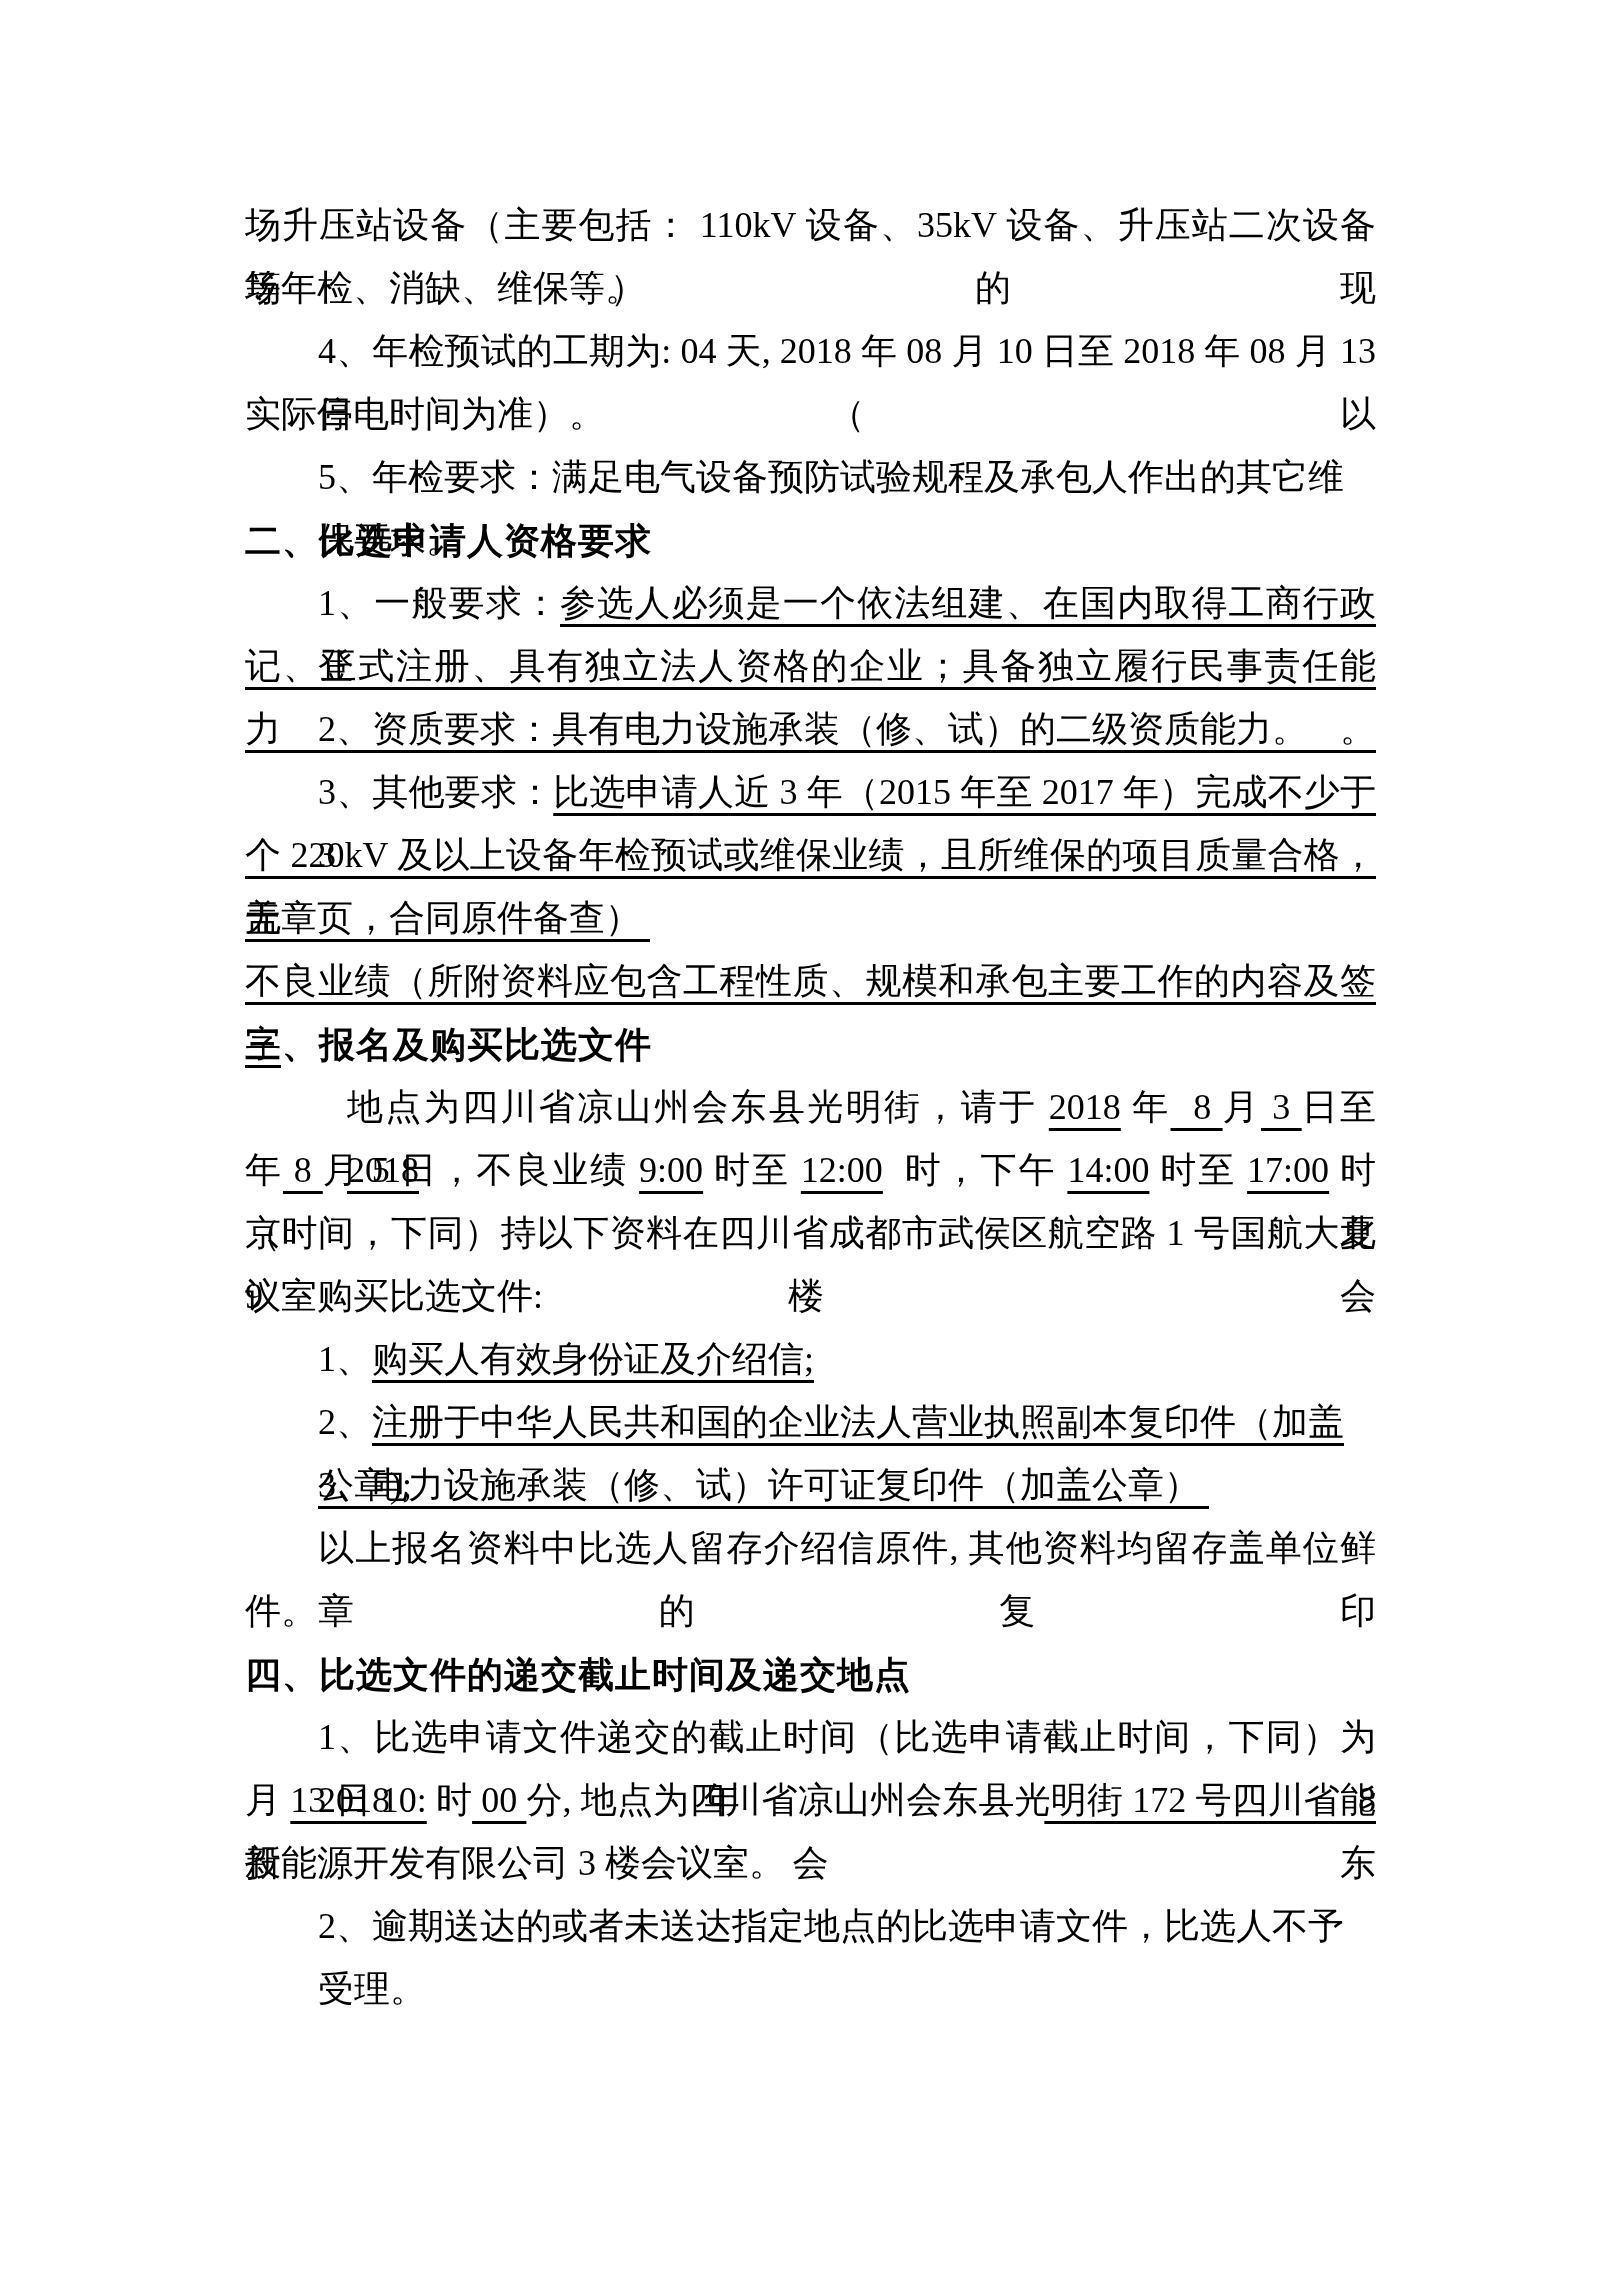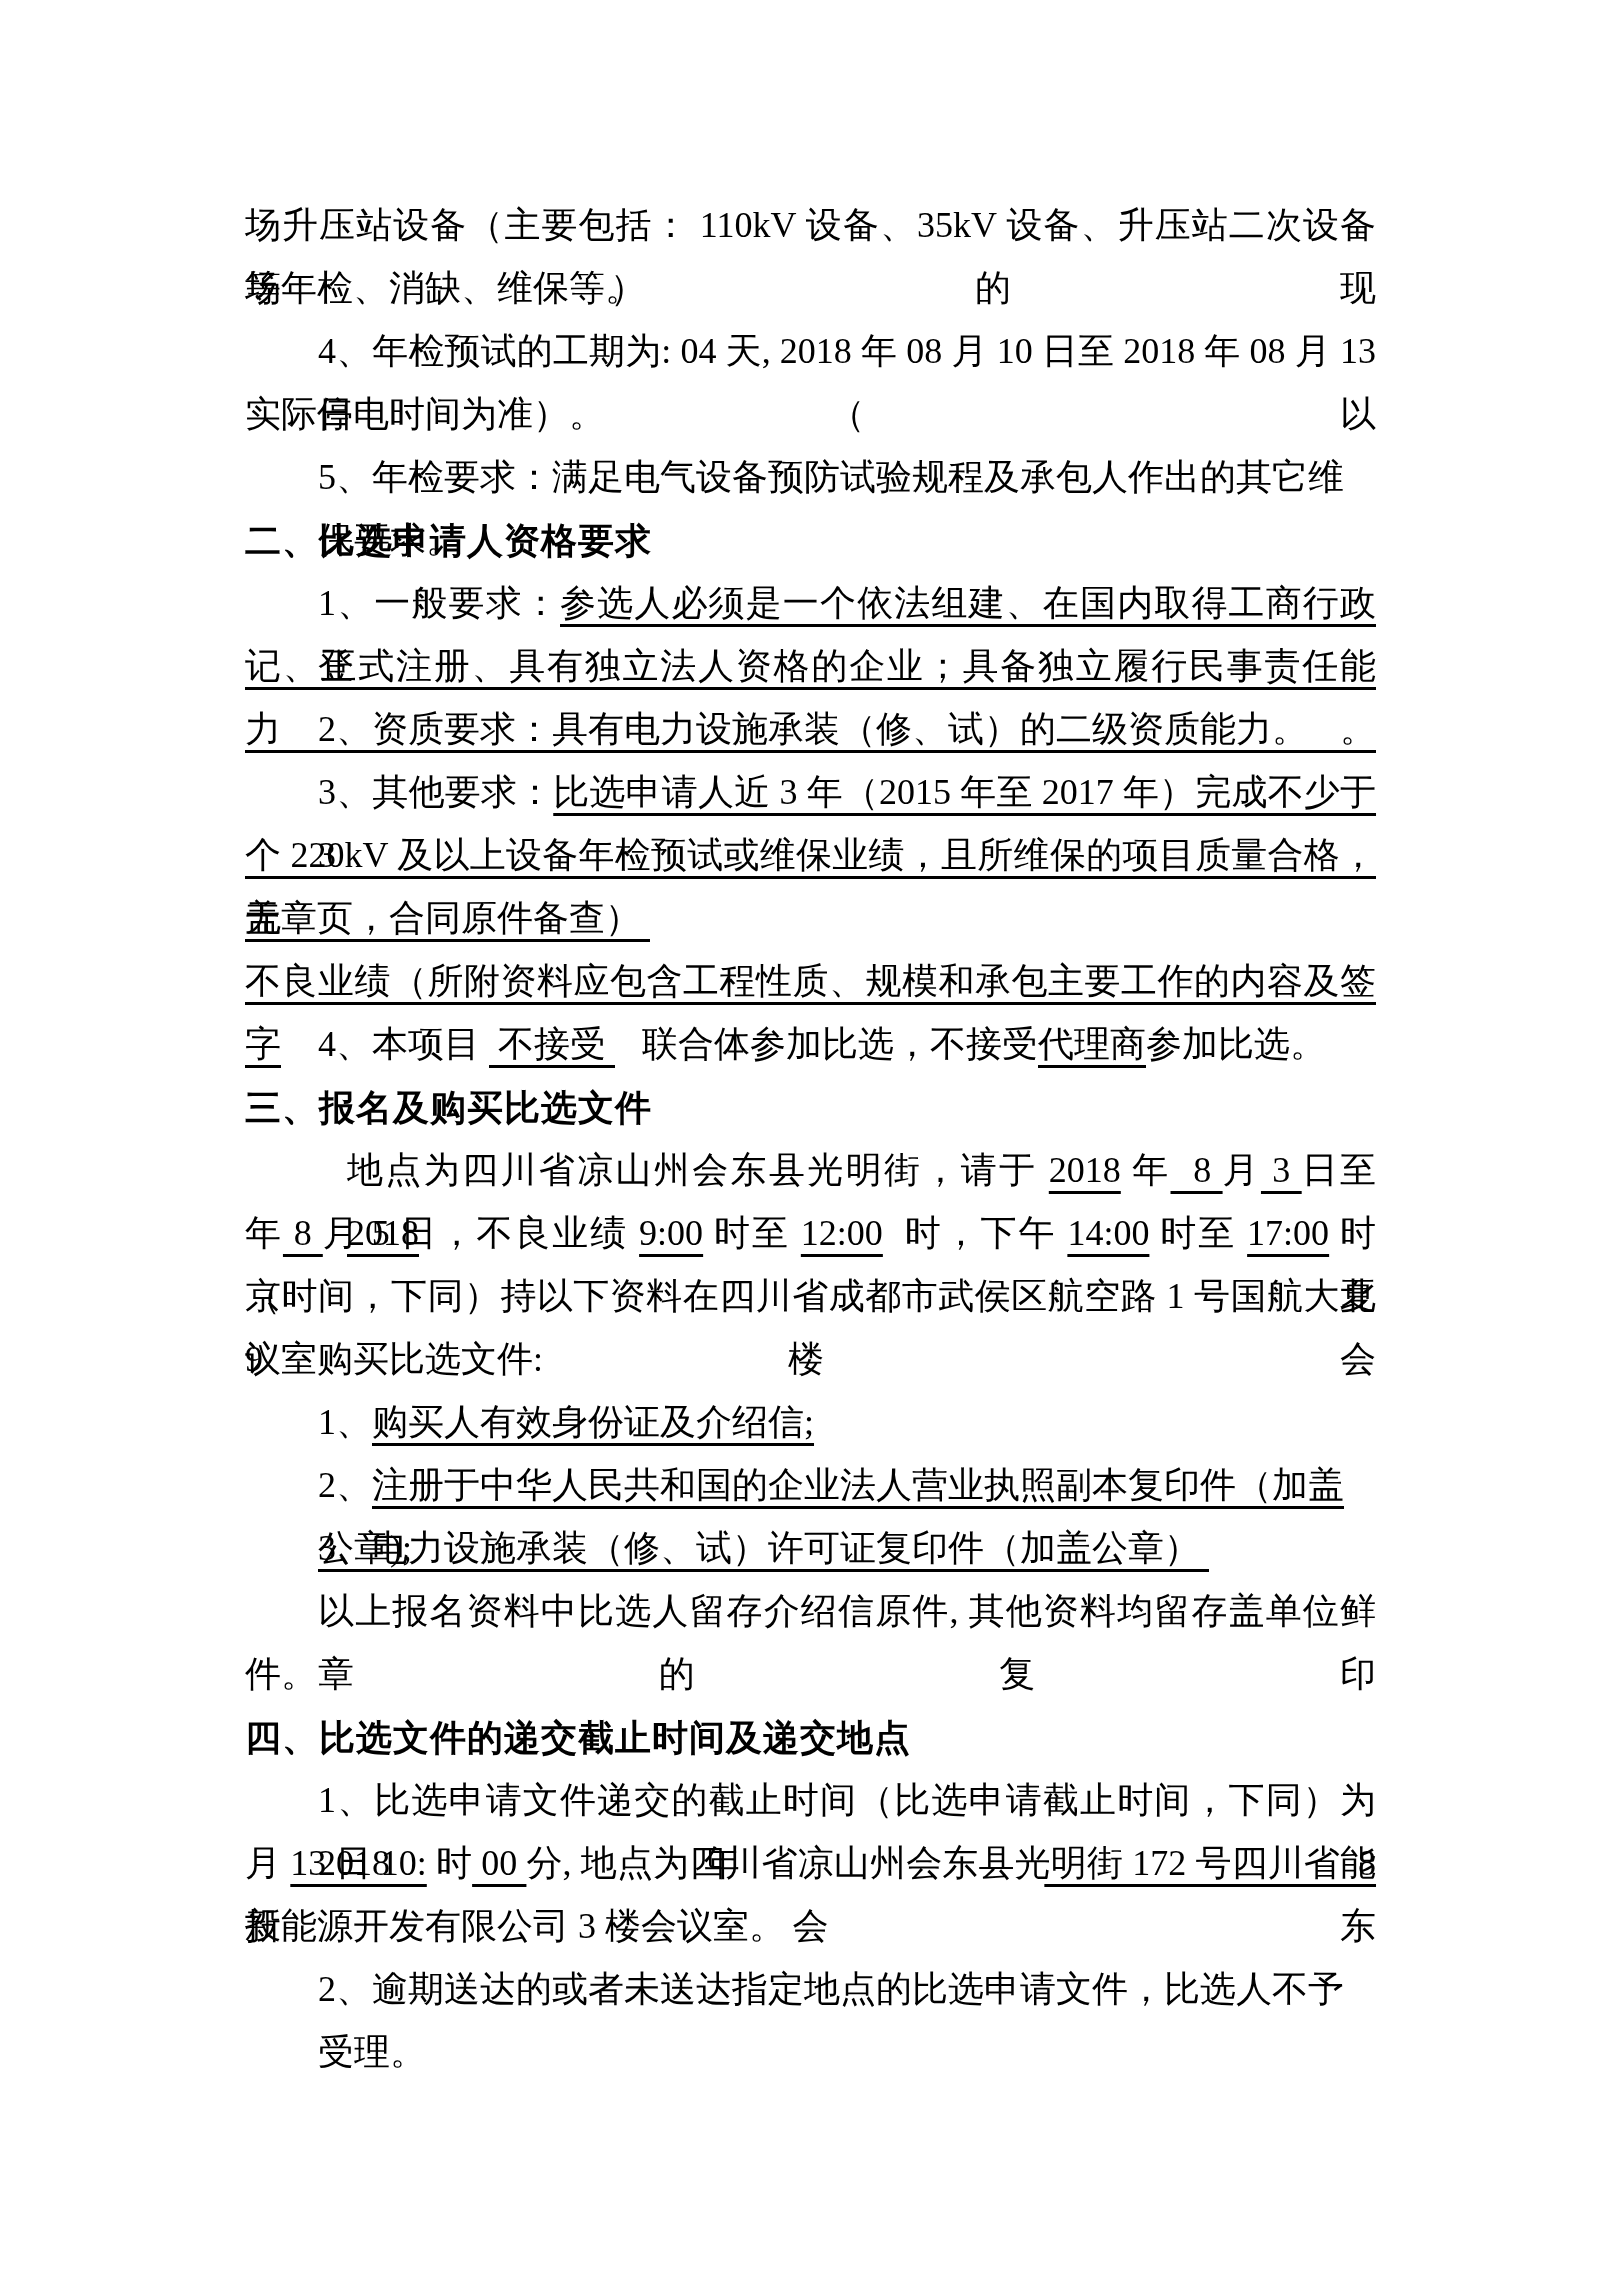--- a/index.html
+++ b/index.html
@@ -62,21 +62,20 @@
       <div class="line ind-0"><span>实际停电时间为准）。</span></div>
       <div class="line ind-2"><span>5、年检要求：满足电气设备预防试验规程及承包人作出的其它维保要求。</span></div>
       <div class="line heading ind-0"><span>二、比选申请人资格要求</span></div>
       <div class="line ind-2 jf"><span>1、一般要求：</span><span class="u">参选人必须是一个依法组建、在国内取得工商行政登</span></div>
       <div class="line ind-0 jf"><span class="u">记、正式注册、具有独立法人资格的企业；具备独立履行民事责任能力。</span></div>
       <div class="line ind-2"><span>2、资质要求：</span><span class="u">具有电力设施承装（修、试）的二级资质能力。&nbsp;</span></div>
       <div class="line ind-2 jf"><span>3、其他要求：</span><span class="u">比选申请人近 3 年（2015 年至 2017 年）完成不少于 3</span></div>
       <div class="line ind-0 jf"><span class="u">个 220kV 及以上设备年检预试或维保业绩，且所维保的项目质量合格，无</span></div>
       <div class="line ind-0"><span class="u">盖章页，合同原件备查）&nbsp;</span></div>
       <div class="line ind-0 jf"><span class="u">不良业绩（所附资料应包含工程性质、规模和承包主要工作的内容及签字</span></div>
-      <div class="line ind-2"><span>4、本项目 </span><span class="u">&nbsp;不接受&nbsp;</span><span>&nbsp;&nbsp;&nbsp;联合体参加比选，不接受</span><span class="u">代理商</span><span>参加比选。</span></div>
       <div class="line heading ind-0"><span>三、报名及购买比选文件</span></div>
       <div class="line ind-3 jf"><span>地点为四川省凉山州会东县光明街，请于 </span><span class="u">2018</span><span> 年</span><span class="u">&nbsp;&nbsp;8&nbsp;</span><span>月</span><span class="u">&nbsp;3&nbsp;</span><span>日至 </span><span class="u">2018</span></div>
       <div class="line ind-0 jf"><span>年</span><span class="u">&nbsp;8&nbsp;</span><span>月</span><span class="u">&nbsp;5&nbsp;</span><span>日，不良业绩 </span><span class="u">9:00</span><span> 时至 </span><span class="u">12:00</span><span>&nbsp; 时，下午 </span><span class="u">14:00</span><span> 时至 </span><span class="u">17:00</span><span> 时（北</span></div>
       <div class="line ind-0 jf"><span>京时间，下同）持以下资料在四川省成都市武侯区航空路 1 号国航大夏 9 楼会</span></div>
       <div class="line ind-0"><span>议室购买比选文件:</span></div>
       <div class="line ind-2"><span>1、</span><span class="u">购买人有效身份证及介绍信;</span></div>
       <div class="line ind-2"><span>2、</span><span class="u">注册于中华人民共和国的企业法人营业执照副本复印件（加盖公章);</span></div>
       <div class="line ind-2"><span>3、</span><span class="u">电力设施承装（修、试）许可证复印件（加盖公章）&nbsp;</span></div>
       <div class="line ind-2 jf"><span>以上报名资料中比选人留存介绍信原件, 其他资料均留存盖单位鲜章的复印</span></div>
       <div class="line ind-0"><span>件。</span></div>

